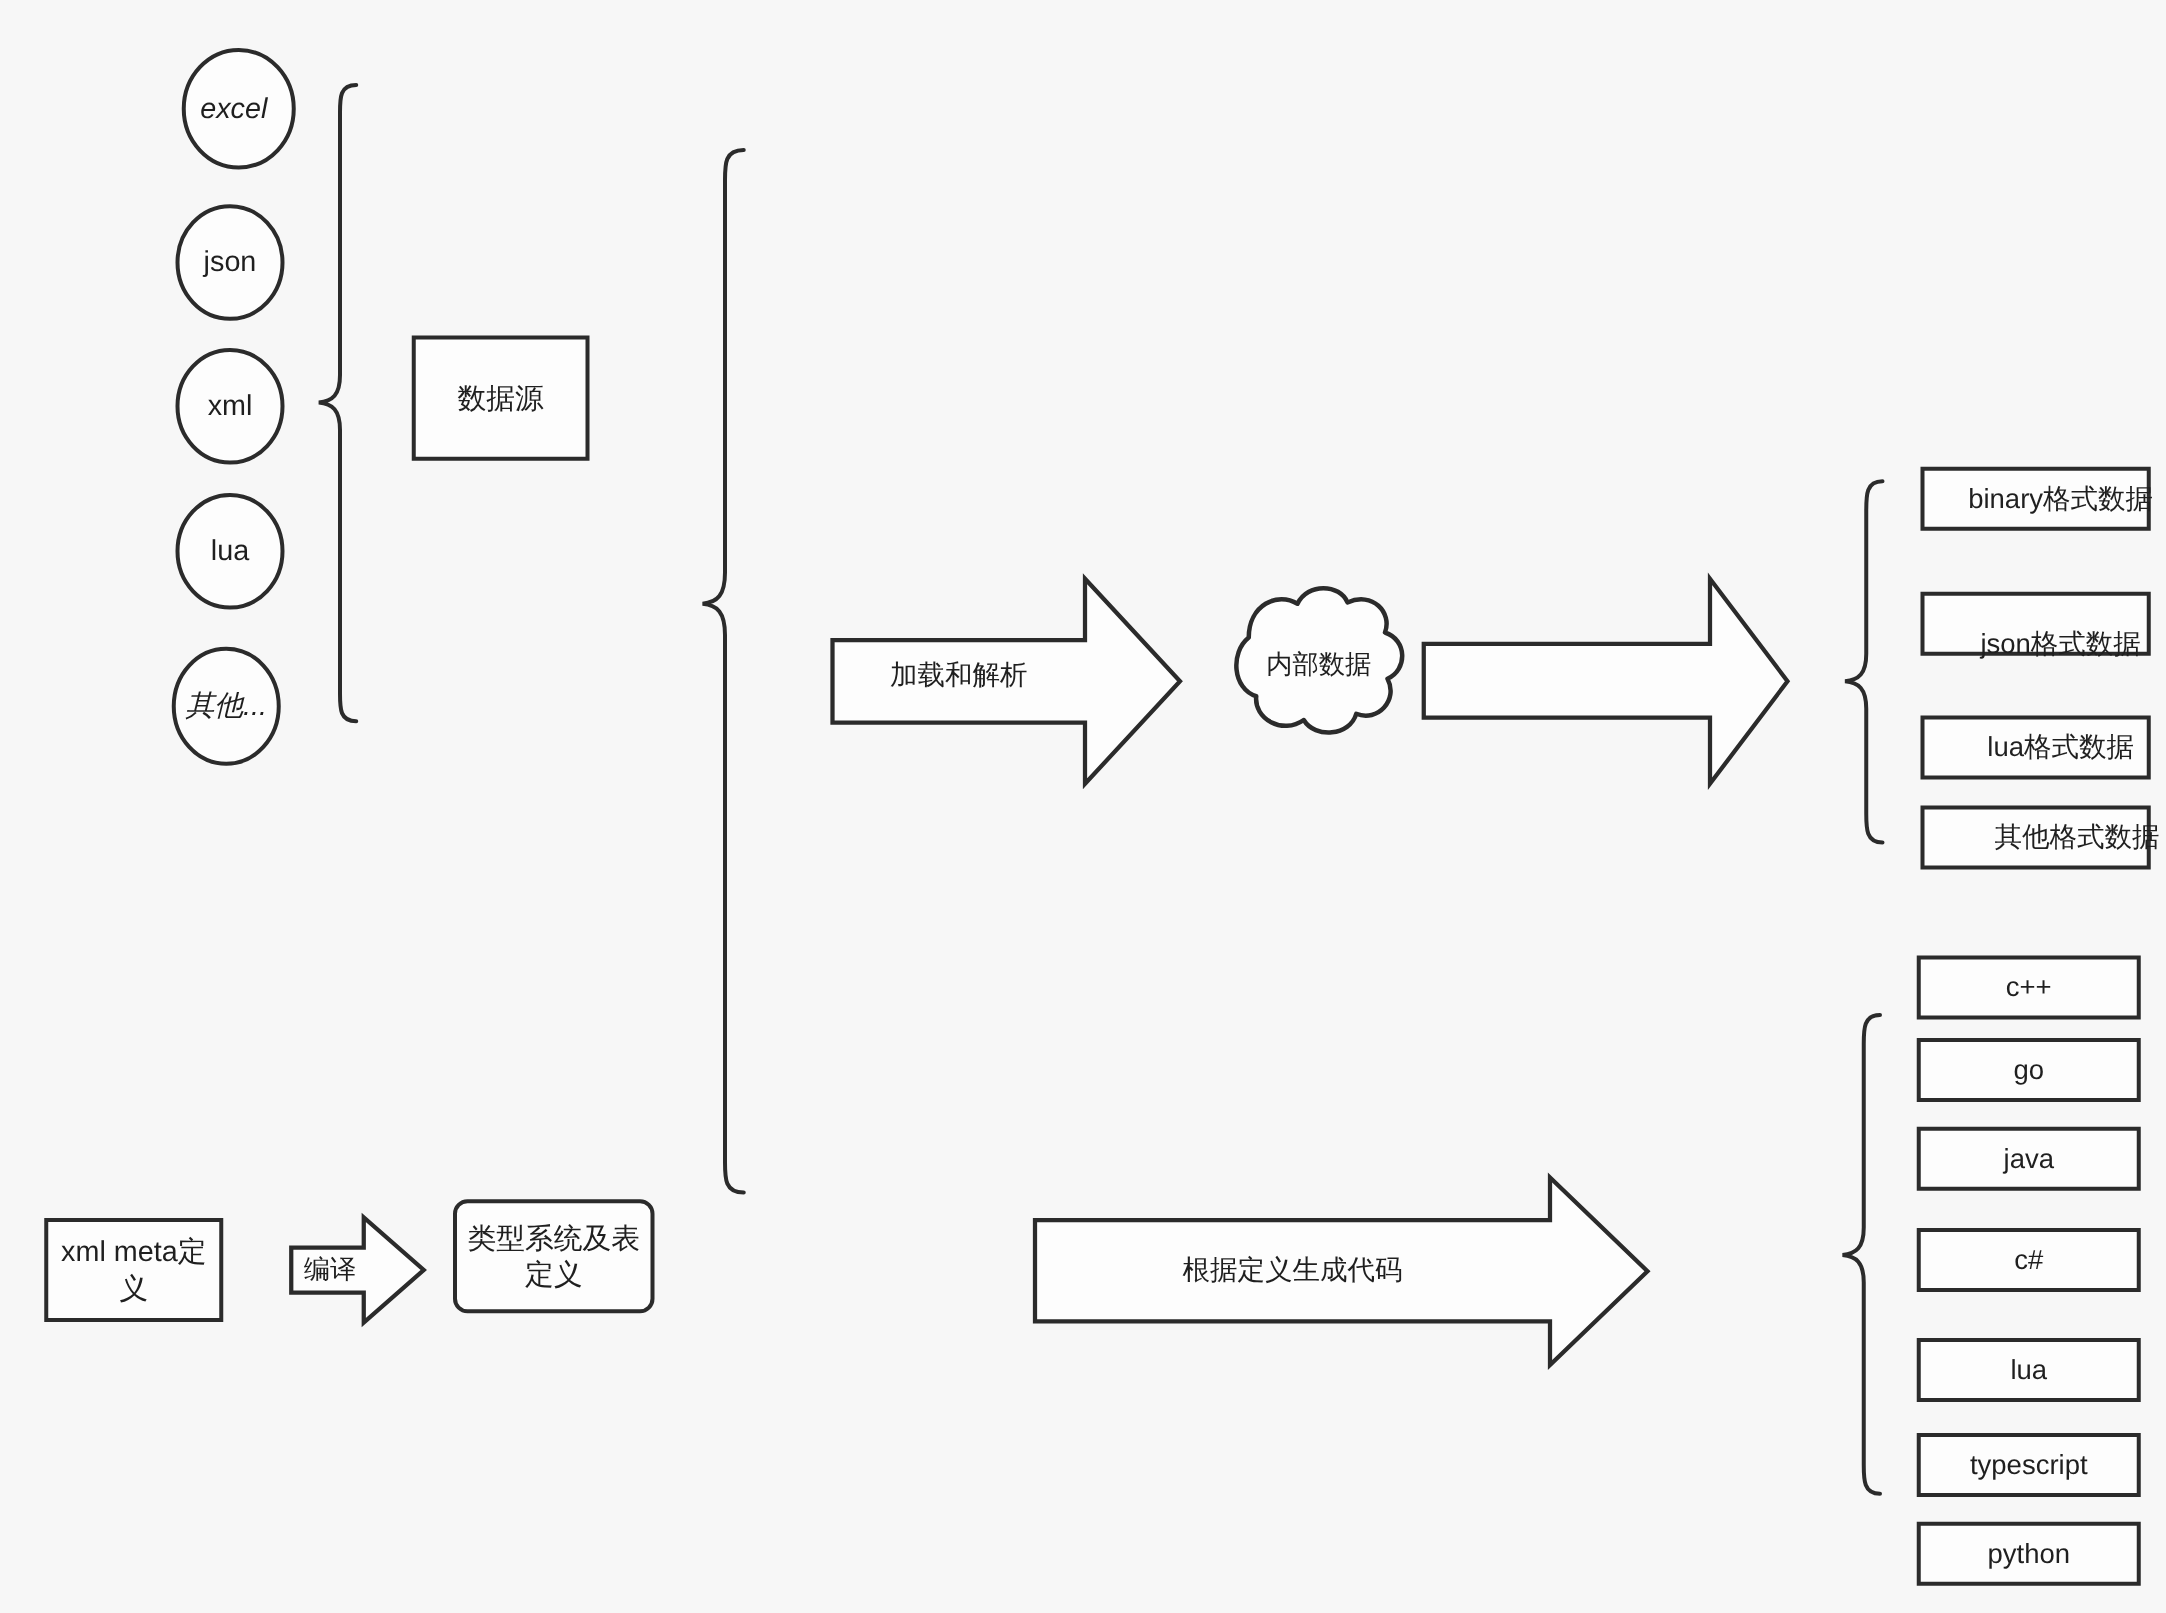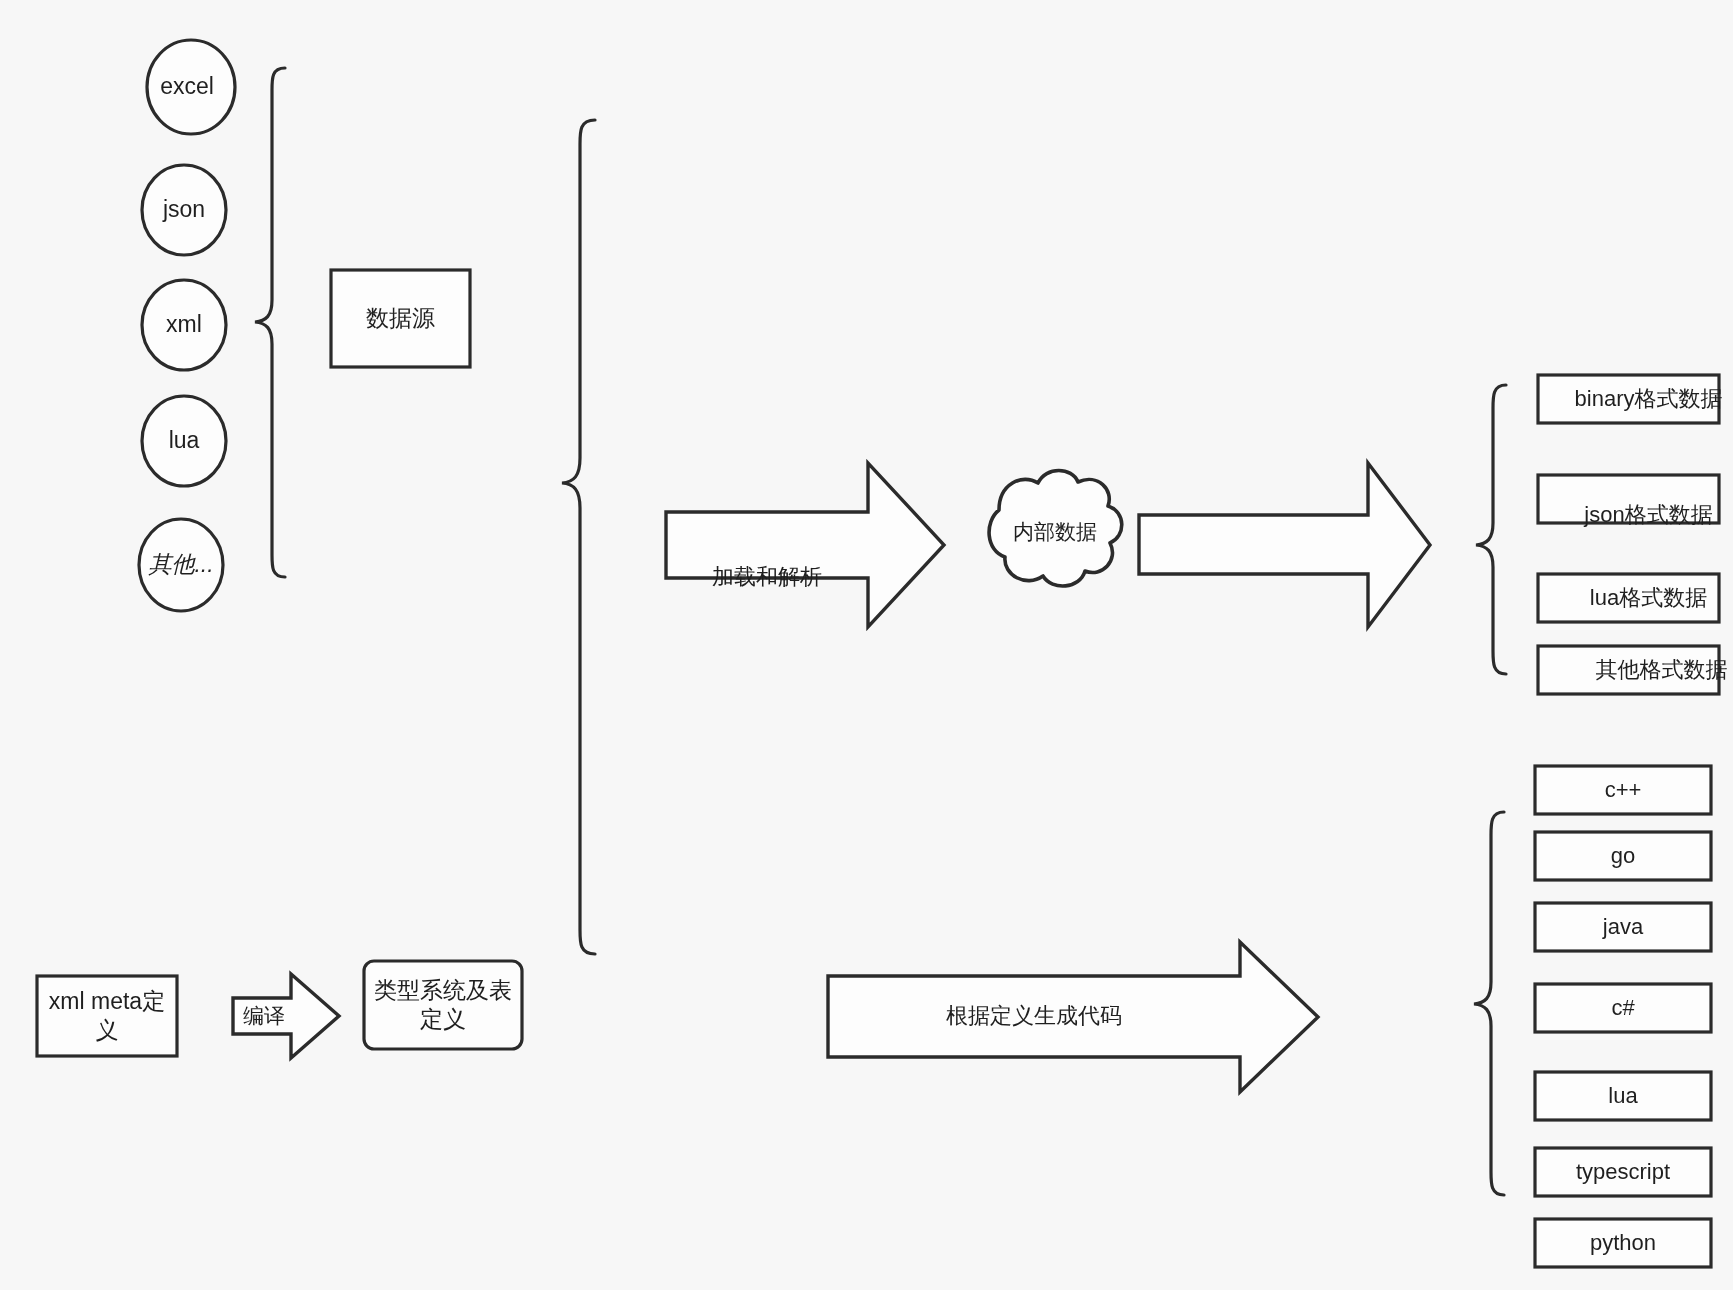--- a/index.html
+++ b/index.html
@@ -171,29 +171,29 @@
 
     <rect class="shape-stroke" x="1535" y="766" width="176" height="48"></rect>
     <rect class="shape-stroke" x="1535" y="832" width="176" height="48"></rect>
     <rect class="shape-stroke" x="1535" y="903" width="176" height="48"></rect>
     <rect class="shape-stroke" x="1535" y="984" width="176" height="48"></rect>
     <rect class="shape-stroke" x="1535" y="1072" width="176" height="48"></rect>
     <rect class="shape-stroke" x="1535" y="1148" width="176" height="48"></rect>
     <rect class="shape-stroke" x="1535" y="1219" width="176" height="48"></rect>
   </svg>
 
-  <div class="lbl lbl-node" style="left:147px; top:64px; width:80px; height:46px;">excel</div>
+  <div class="lbl lbl-node" style="left:147px; top:64px; width:80px; height:46px;font-style:italic;">excel</div>
   <div class="lbl lbl-node" style="left:140px; top:187px; width:88px; height:46px;">json</div>
   <div class="lbl lbl-node" style="left:140px; top:302px; width:88px; height:46px;">xml</div>
   <div class="lbl lbl-node" style="left:140px; top:418px; width:88px; height:46px;">lua</div>
   <div class="lbl lbl-node" style="left:137px; top:542px; width:88px; height:46px;font-style:italic;">其他...</div>
 
   <div class="lbl lbl-box" style="left:331px; top:270px; width:139px; height:97px;text-align:center;">数据源</div>
 
-  <div class="lbl lbl-arrow" style="left:666px; top:512px; width:202px; height:56px;margin-top:37px;">加载和解析</div>
+  <div class="lbl lbl-arrow" style="left:666px; top:512px; width:202px; height:56px;">加载和解析</div>
 
   <div class="lbl lbl-cloud" style="left:995px; top:508px; width:120px; height:48px;">内部数据</div>
 
 
   <div class="lbl lbl-fmt" style="left:1538px; top:375px; width:181px; height:48px;">binary格式数据</div>
   <div class="lbl lbl-fmt" style="left:1538px; top:475px; width:181px; height:48px;margin-top:16px;">json格式数据</div>
   <div class="lbl lbl-fmt" style="left:1538px; top:574px; width:181px; height:48px;">lua格式数据</div>
   <div class="lbl lbl-fmt" style="left:1538px; top:646px; width:207px; height:48px;">其他格式数据</div>
 
   <div class="lbl lbl-box" style="left:37px; top:976px; width:140px; height:80px;">xml meta定

